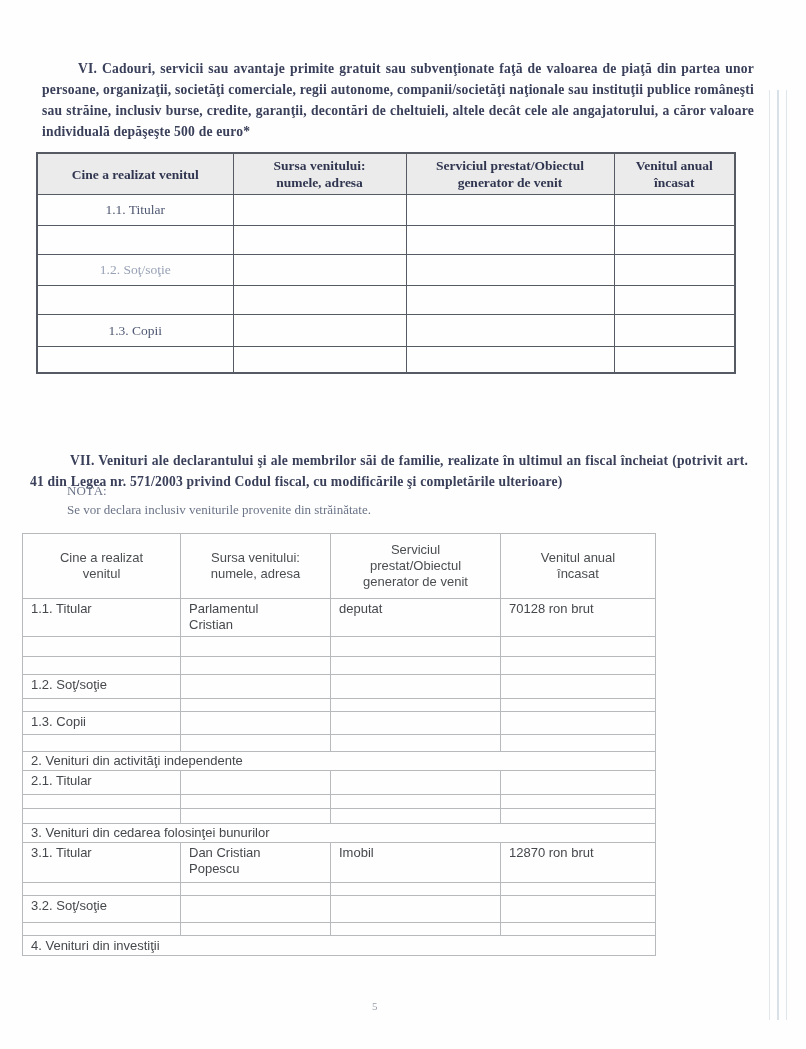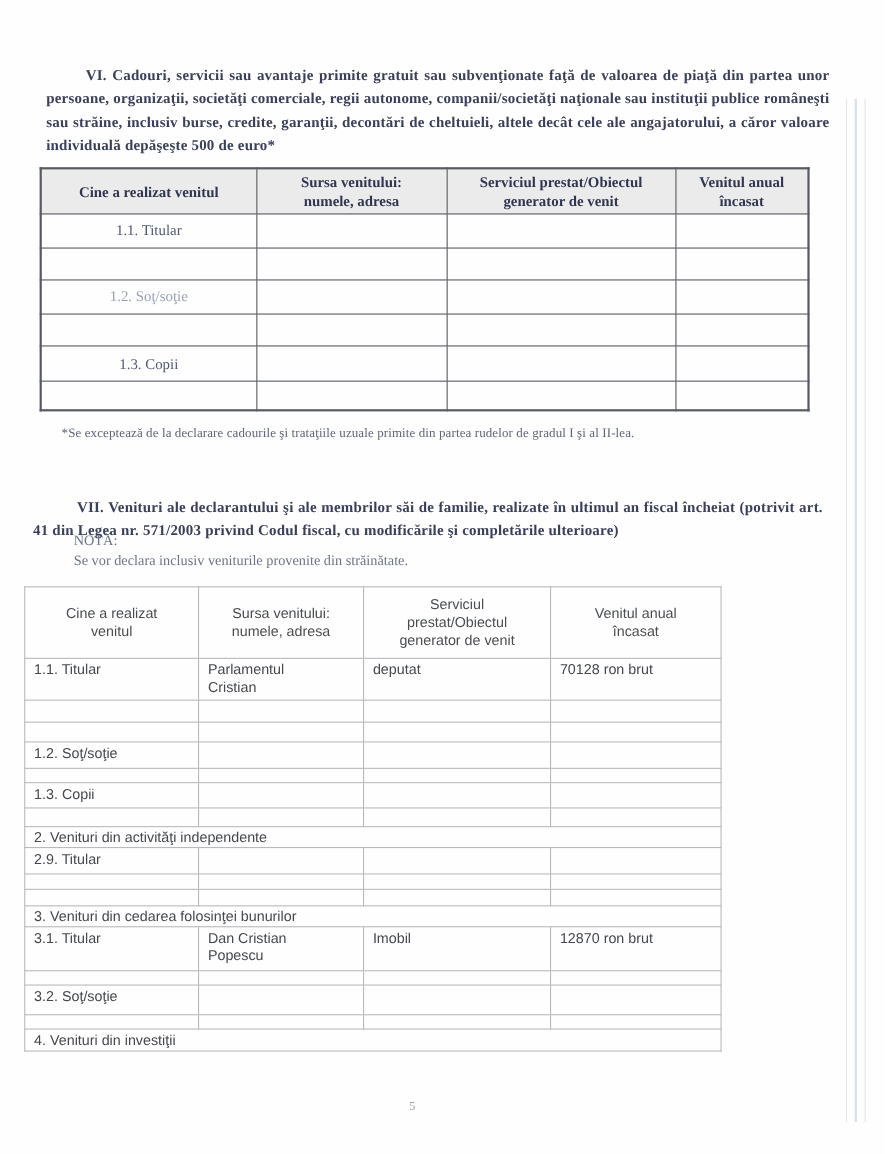--- a/index.html
+++ b/index.html
@@ -143,21 +143,20 @@
           <tr style="height: 26px;">
             <td></td>
             <td></td>
             <td></td>
             <td></td>
           </tr>
         </tbody>
     </table>
   </div>
 
-  <p class="footnote">*Se exceptează de la declarare cadourile şi trataţiile uzuale primite din partea rudelor de gradul I şi al II-lea.</p>
 
   <p class="sec7">VII. Venituri ale declarantului şi ale membrilor săi de familie, realizate în ultimul an fiscal încheiat (potrivit art. 41 din Legea nr. 571/2003 privind Codul fiscal, cu modificările şi completările ulterioare)</p>
 
   <div class="nota">
     <div>NOTĂ:</div>
     <div>Se vor declara inclusiv veniturile provenite din străinătate.</div>
   </div>
 
   <div class="t2wrap">
     <table class="t2">
@@ -221,21 +220,21 @@
           <tr style="height: 17px;">
             <td></td>
             <td></td>
             <td></td>
             <td></td>
           </tr>
           <tr style="height: 18px;">
             <td colspan="4" class="sect">2. Venituri din activităţi independente</td>
           </tr>
           <tr style="height: 24px;">
-            <td>2.9. Titular</td>
+            <td>2.1. Titular</td>
             <td></td>
             <td></td>
             <td></td>
           </tr>
           <tr style="height: 14px;">
             <td></td>
             <td></td>
             <td></td>
             <td></td>
           </tr>

